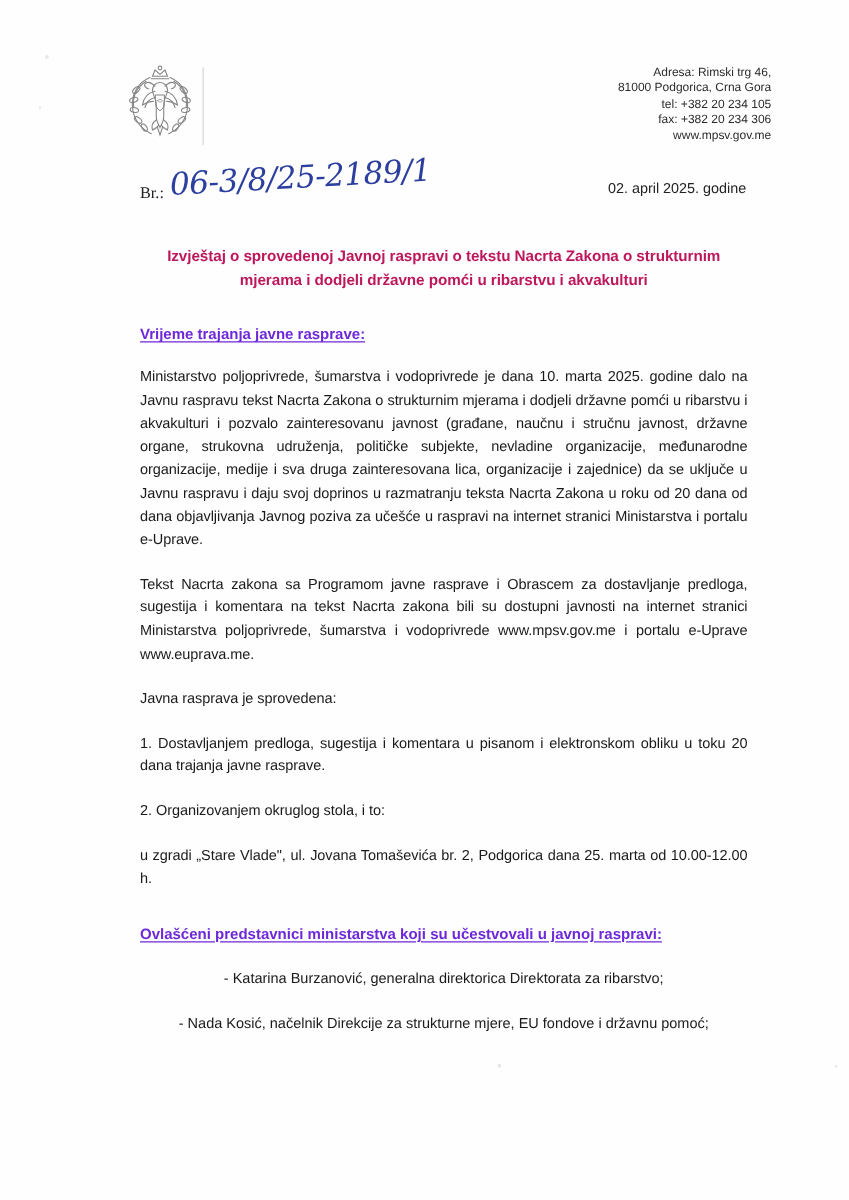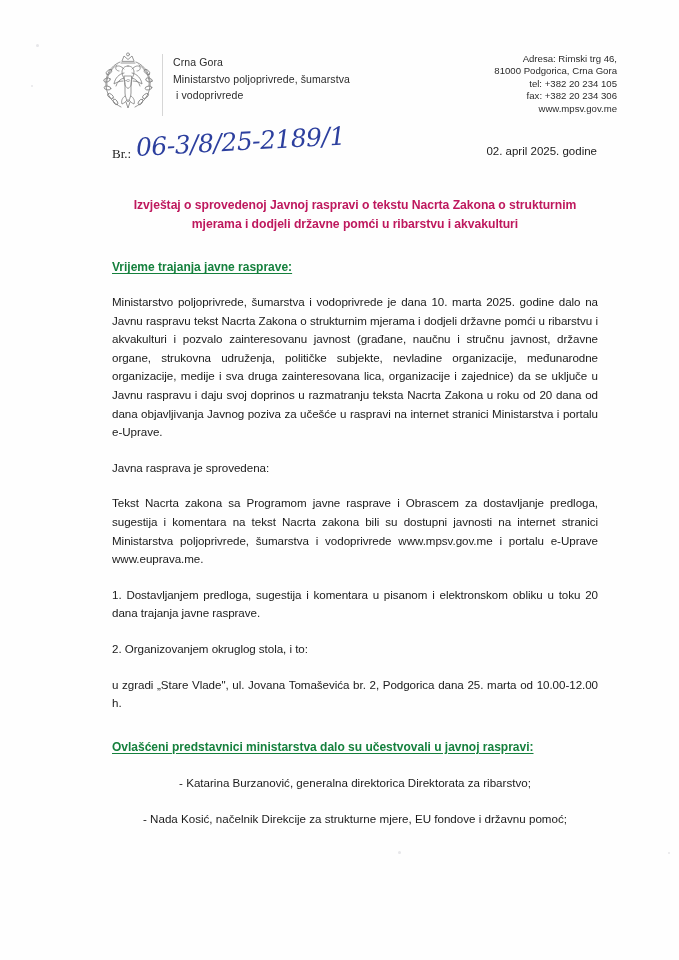--- a/index.html
+++ b/index.html
@@ -129,21 +129,21 @@
     color: #be185d;
     letter-spacing: -0.05px;
   }
   h2.section-heading {
     margin: 26px 0 0 0;
     font-size: 12px;
     line-height: 17px;
     font-weight: bold;
     text-decoration: underline;
     text-underline-offset: 2px;
-    color: #15803d;
+    color: #6d28d9;
     text-align: left;
   }
   p.para {
     margin: 17px 0 0 0;
     font-size: 11.6px;
     line-height: 18.6px;
     text-align: justify;
     color: #1a1a1a;
     letter-spacing: -0.05px;
   }
@@ -217,25 +217,20 @@
 
           <path d="M25 44 C22 46,21 49,22 52 C24 51,26 50,27 48"></path>
           <path d="M31 44 C34 46,35 49,34 52 C32 51,30 50,29 48"></path>
           <path d="M26 50 L28 56 L30 50"></path>
         </g>
       </svg>
     </div>
 
     <div id="head-divider"></div>
 
-    <div id="ministry-block">
-      <span class="ln">Crna Gora</span>
-      <span class="ln">Ministarstvo poljoprivrede, šumarstva</span>
-      <span class="ln indent"> i vodoprivrede</span>
-    </div>
 
     <div id="address-block">
       <span class="ln">Adresa: Rimski trg 46,</span>
       <span class="ln">81000 Podgorica, Crna Gora</span>
       <span class="ln">tel: +382 20 234 105</span>
       <span class="ln">fax: +382 20 234 306</span>
       <span class="ln">www.mpsv.gov.me</span>
     </div>
   </div>
 
@@ -245,24 +240,24 @@
     <span id="ref-date">02. april 2025. godine</span>
   </div>
 
   <div id="body-wrap">
 
     <h1 id="doc-title">Izvještaj o sprovedenoj Javnoj raspravi o tekstu Nacrta Zakona o strukturnim mjerama i dodjeli državne pomći u ribarstvu i akvakulturi</h1>
 
     <h2 class="section-heading">Vrijeme trajanja javne rasprave:</h2>
 
     <p class="para">Ministarstvo poljoprivrede, šumarstva i vodoprivrede je dana 10. marta 2025. godine dalo na Javnu raspravu tekst Nacrta Zakona o strukturnim mjerama i dodjeli državne pomći u ribarstvu i akvakulturi i pozvalo zainteresovanu javnost (građane, naučnu i stručnu javnost, državne organe, strukovna udruženja, političke subjekte, nevladine organizacije, međunarodne organizacije, medije i sva druga zainteresovana lica, organizacije i zajednice) da se uključe u Javnu raspravu i daju svoj doprinos u razmatranju teksta Nacrta Zakona u roku od 20 dana od dana objavljivanja Javnog poziva za učešće u raspravi na internet stranici Ministarstva i portalu e-Uprave.</p>
+    <p class="para">Tekst Nacrta zakona sa Programom javne rasprave i Obrascem za dostavljanje predloga, sugestija i komentara na tekst Nacrta zakona bili su dostupni javnosti na internet stranici Ministarstva poljoprivrede, šumarstva i vodoprivrede www.mpsv.gov.me i portalu e-Uprave www.euprava.me.</p>
     <p class="para plain">Javna rasprava je sprovedena:</p>
-    <p class="para">Tekst Nacrta zakona sa Programom javne rasprave i Obrascem za dostavljanje predloga, sugestija i komentara na tekst Nacrta zakona bili su dostupni javnosti na internet stranici Ministarstva poljoprivrede, šumarstva i vodoprivrede www.mpsv.gov.me i portalu e-Uprave www.euprava.me.</p>
     <p class="para">1. Dostavljanjem predloga, sugestija i komentara u pisanom i elektronskom obliku u toku 20 dana trajanja javne rasprave.</p>
     <p class="para plain">2. Organizovanjem okruglog stola, i to:</p>
     <p class="para">u zgradi „Stare Vlade", ul. Jovana Tomaševića br. 2, Podgorica dana 25. marta od 10.00-12.00 h.</p>
 
-    <h2 class="section-heading">Ovlašćeni predstavnici ministarstva dalo su učestvovali u javnoj raspravi:</h2>
+    <h2 class="section-heading">Ovlašćeni predstavnici ministarstva koji su učestvovali u javnoj raspravi:</h2>
     <p class="listitem">- Katarina Burzanović, generalna direktorica Direktorata za ribarstvo;</p>
     <p class="listitem">- Nada Kosić, načelnik Direkcije za strukturne mjere, EU fondove i državnu pomoć;</p>
 
   </div>
 </div>
 
 </body></html>

